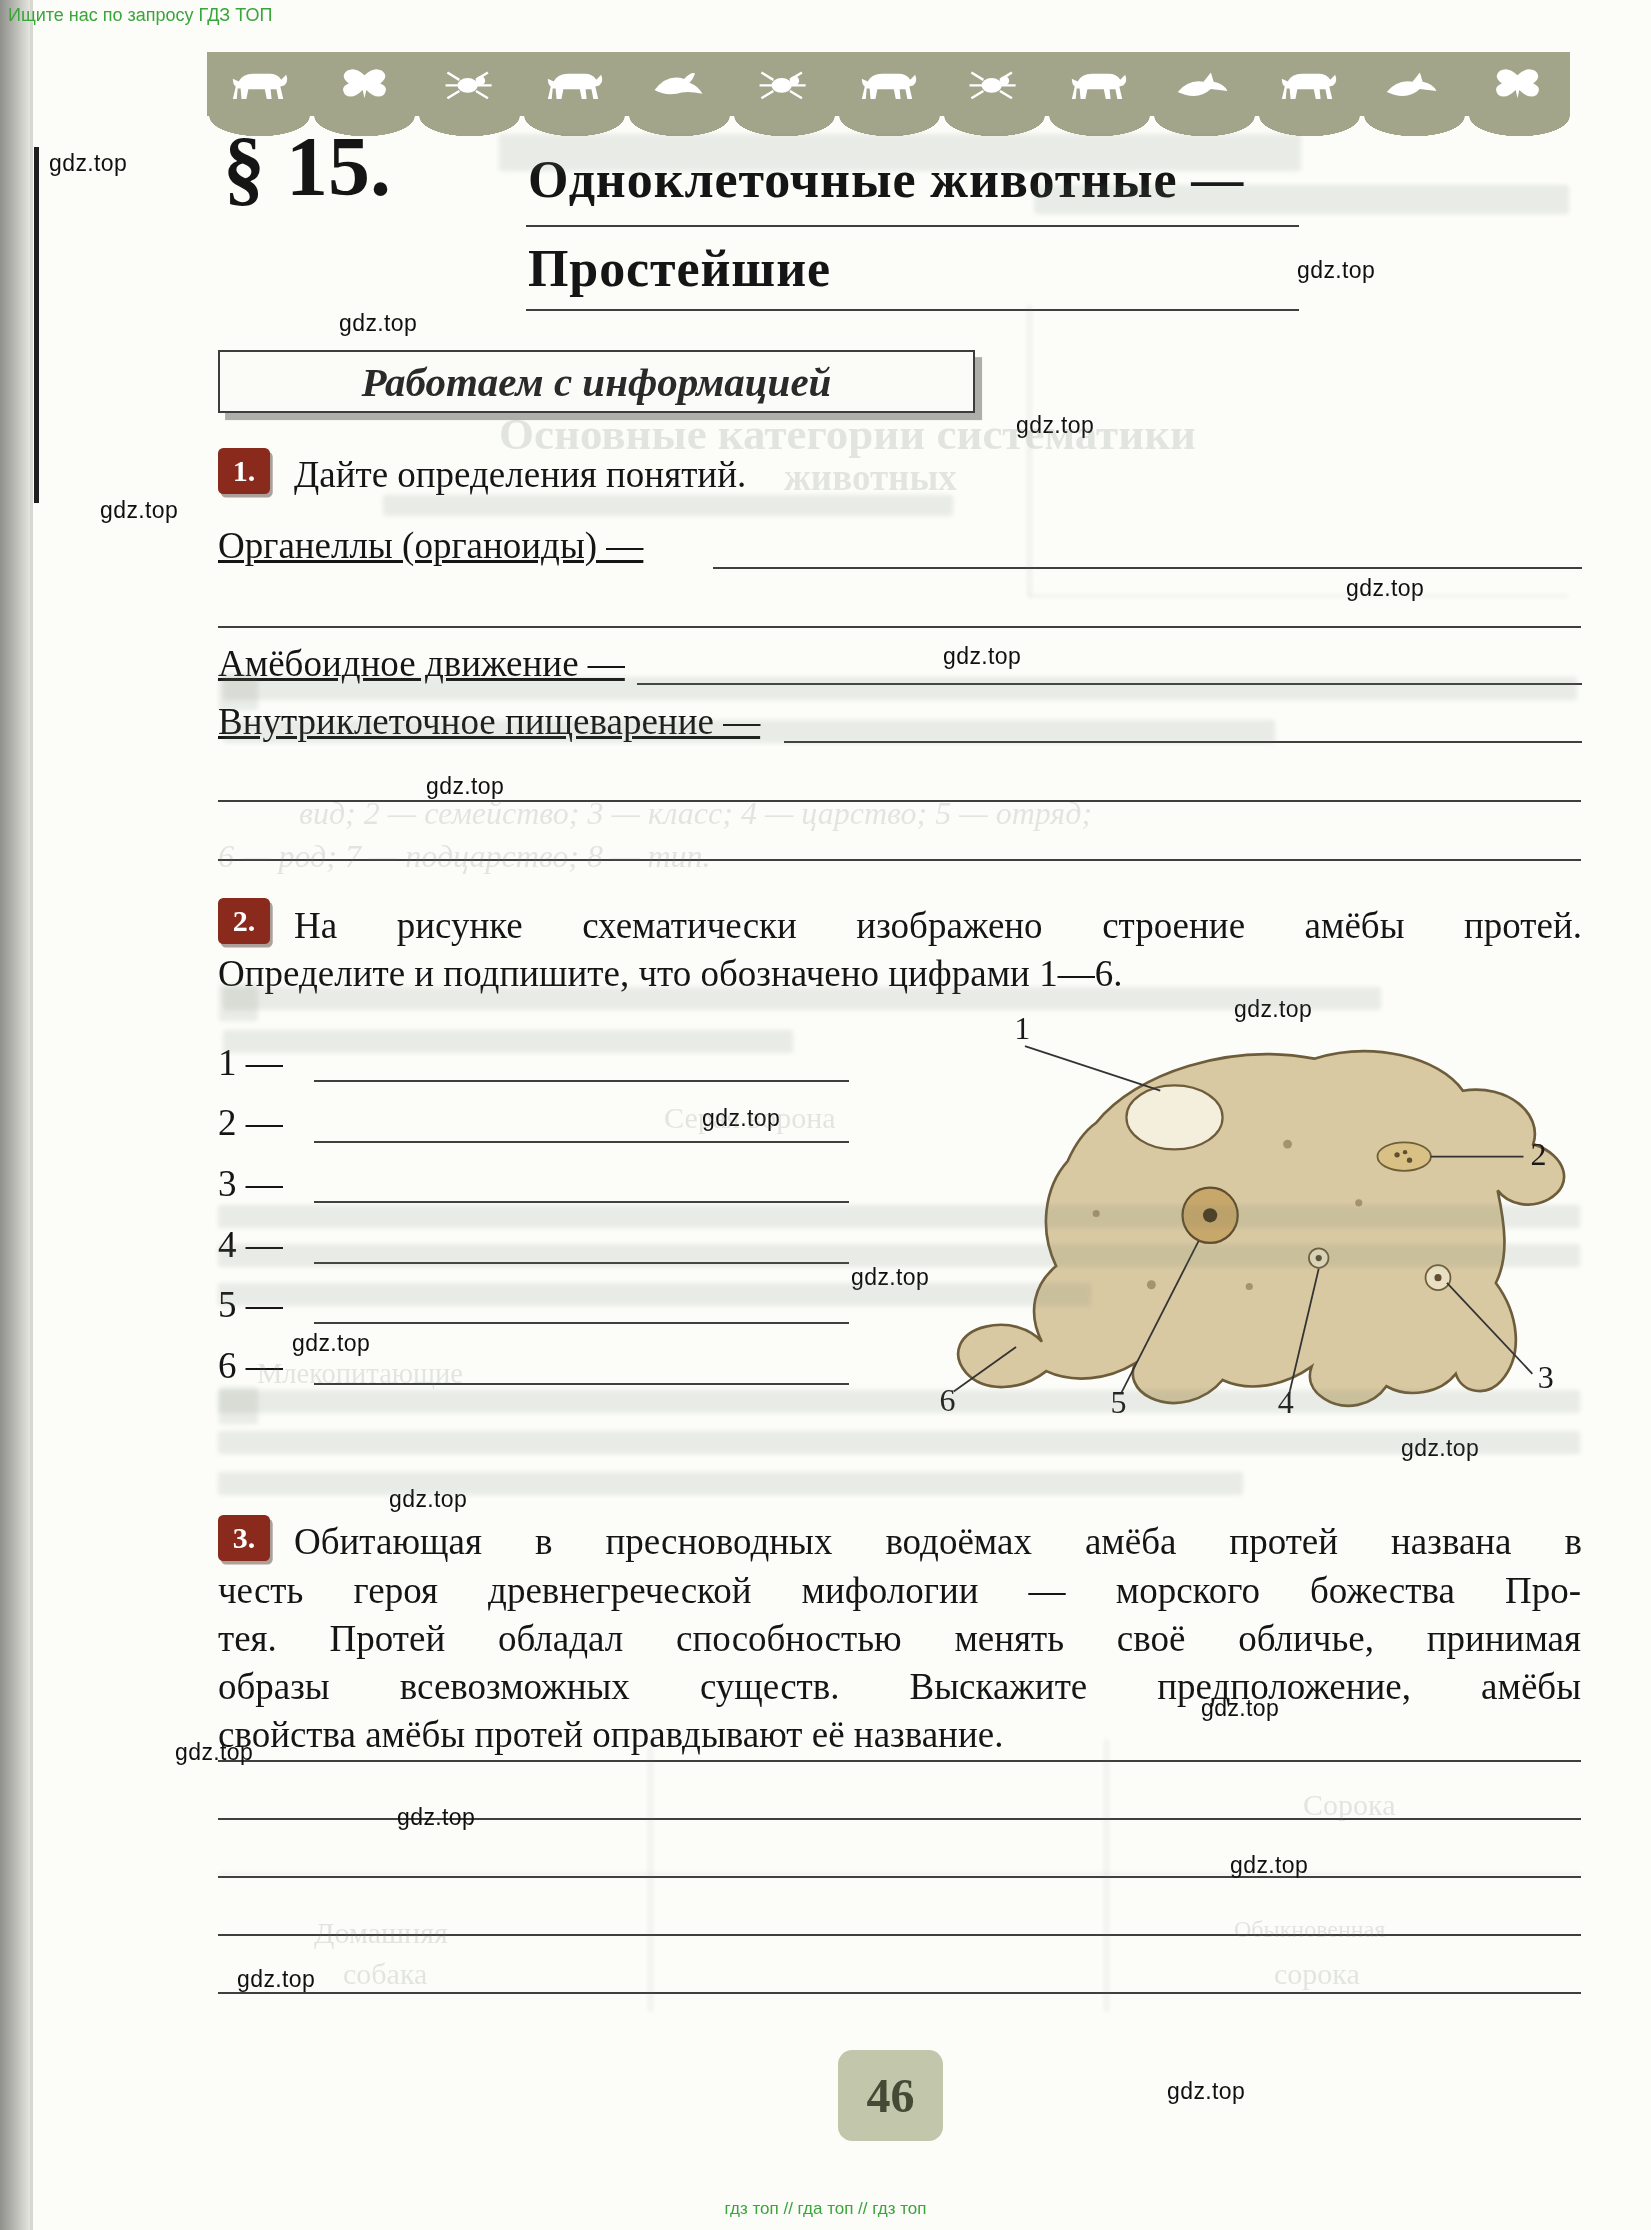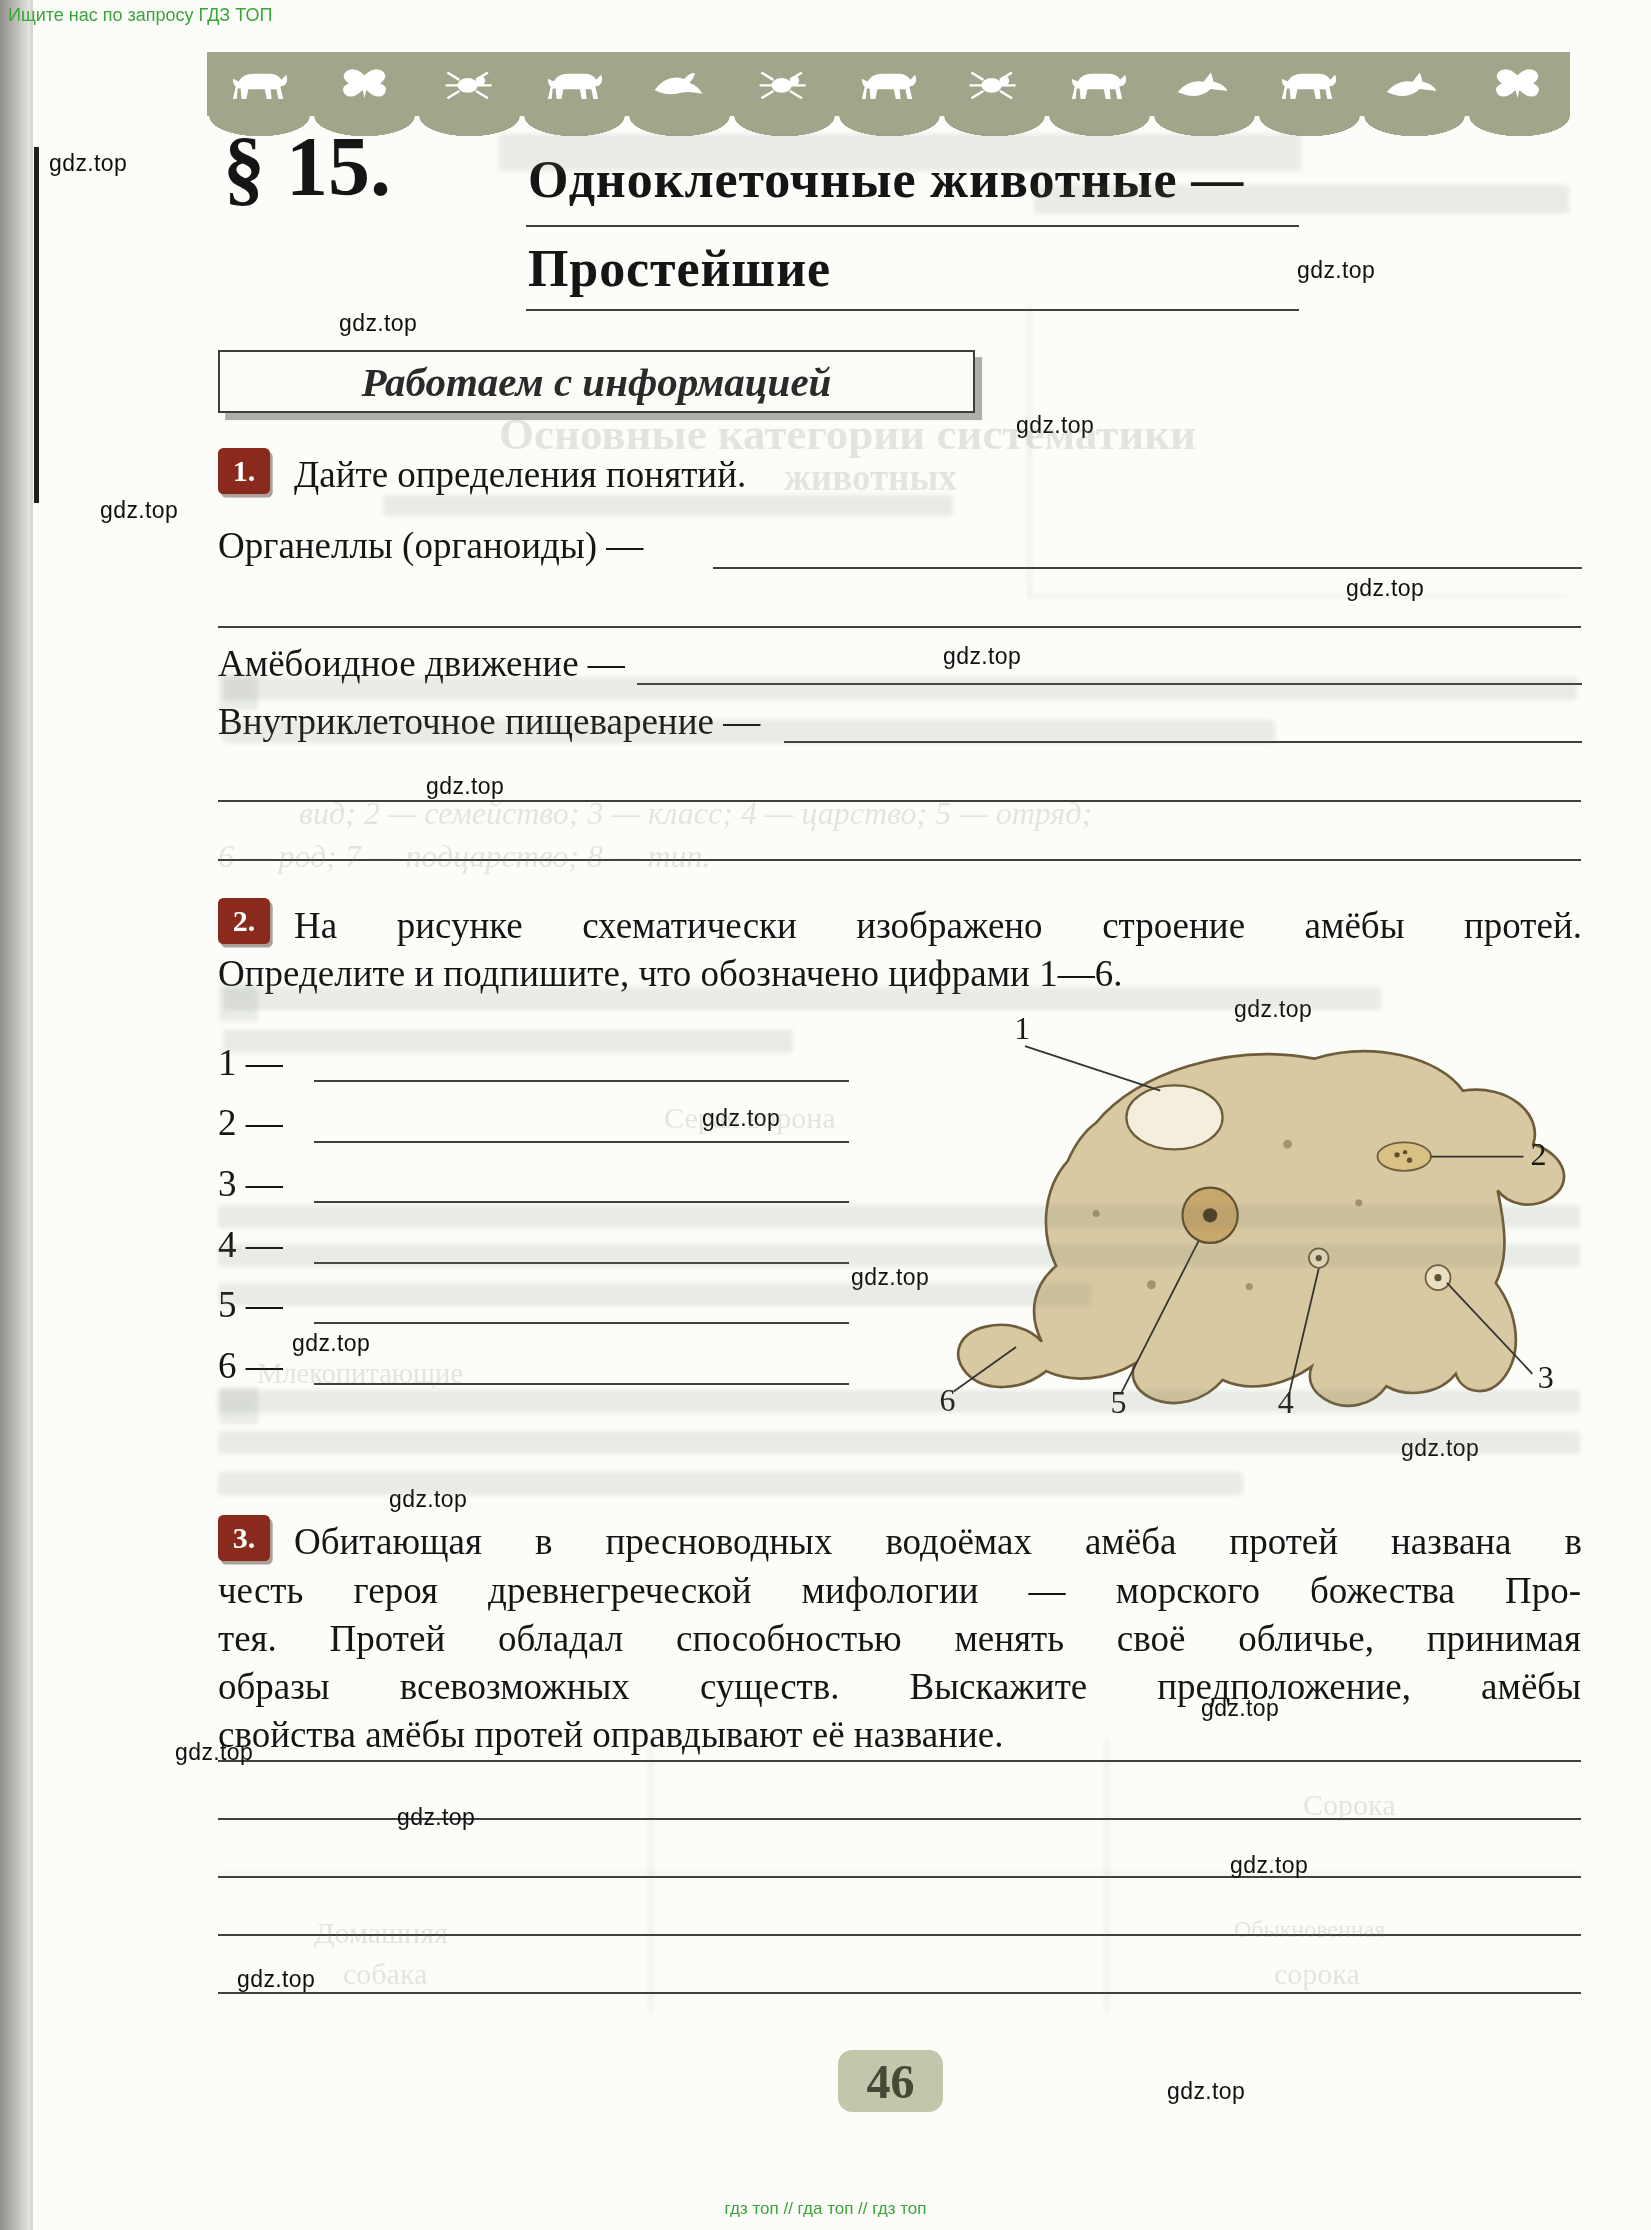--- a/index.html
+++ b/index.html
@@ -21,32 +21,32 @@
   .title-l1{position:absolute;left:528px;top:151px;font-weight:bold;font-size:52px;letter-spacing:0.9px;line-height:1.1;}
   .title-l2{position:absolute;left:528px;top:239px;font-weight:bold;font-size:52px;letter-spacing:0.9px;}
   .info-badge{position:absolute;left:218px;top:350px;width:753px;height:59px;border:2.7px solid #3d3d3d;
               background:#fbfbf7;box-shadow:7.1px 7.1px 0 rgba(110,110,105,.55);
               display:flex;align-items:center;justify-content:center;
               font-style:italic;font-weight:bold;font-size:41px;color:#2a2a2a;}
   .badge-num{position:absolute;width:52px;height:46px;background:var(--red,#8a2a1c);color:#fff;
              font-weight:bold;font-size:30px;display:flex;align-items:center;justify-content:center;
              border-radius:5.3px;box-shadow:2.7px 3.6px 0 rgba(50,25,12,.4);}
   .t1-head{position:absolute;left:294px;top:453px;font-size:37px;white-space:nowrap;}
-  .term{position:absolute;font-size:37px;white-space:nowrap;}
+  .term{position:absolute;font-size:37px;white-space:nowrap;text-decoration:underline;}
   .pline{position:absolute;font-size:37px;line-height:48px;text-align:justify;text-align-last:justify;}
   .pline.last{text-align-last:left;font-family:Liberation Serif, serif;}
   .list-num{position:absolute;font-size:37px;white-space:nowrap;}
   .line{position:absolute;height:1.8px;background:#3f3f3f;}
   .wm{position:absolute;font:23px "Liberation Sans", sans-serif;color:#101010;letter-spacing:0.4px;}
   .ghost-t{position:absolute;color:#6f7f6d;opacity:.18;filter:blur(0.6px);white-space:nowrap;
            font-family:"Liberation Serif", serif;}
   .ghost-b{position:absolute;background:#6f7f6d;opacity:.13;filter:blur(2.2px);border-radius:2.7px;}
   .figure{position:absolute;left:909px;top:991px;width:677px;height:454px;}
   .figure text{font-family:"Liberation Serif", serif;}
-  .pagenum{position:absolute;left:838px;top:2050px;width:105px;height:62px;background:var(--badge,#c2c7ab);
+  .pagenum{position:absolute;left:838px;top:2050px;width:105px;height:91px;background:var(--badge,#c2c7ab);
            border-radius:14.3px;display:flex;align-items:center;justify-content:center;
            font-weight:bold;font-size:48px;color:#454a36;}
   .footer-green{position:absolute;left:0;top:2199px;width:100%;text-align:center;
                 font:17px "Liberation Sans", sans-serif;color:var(--green,#3aa53a);}
 </style>
 </head>
 <body>
 
 <div class="page" id="pg">
   <div class="spine"></div>

